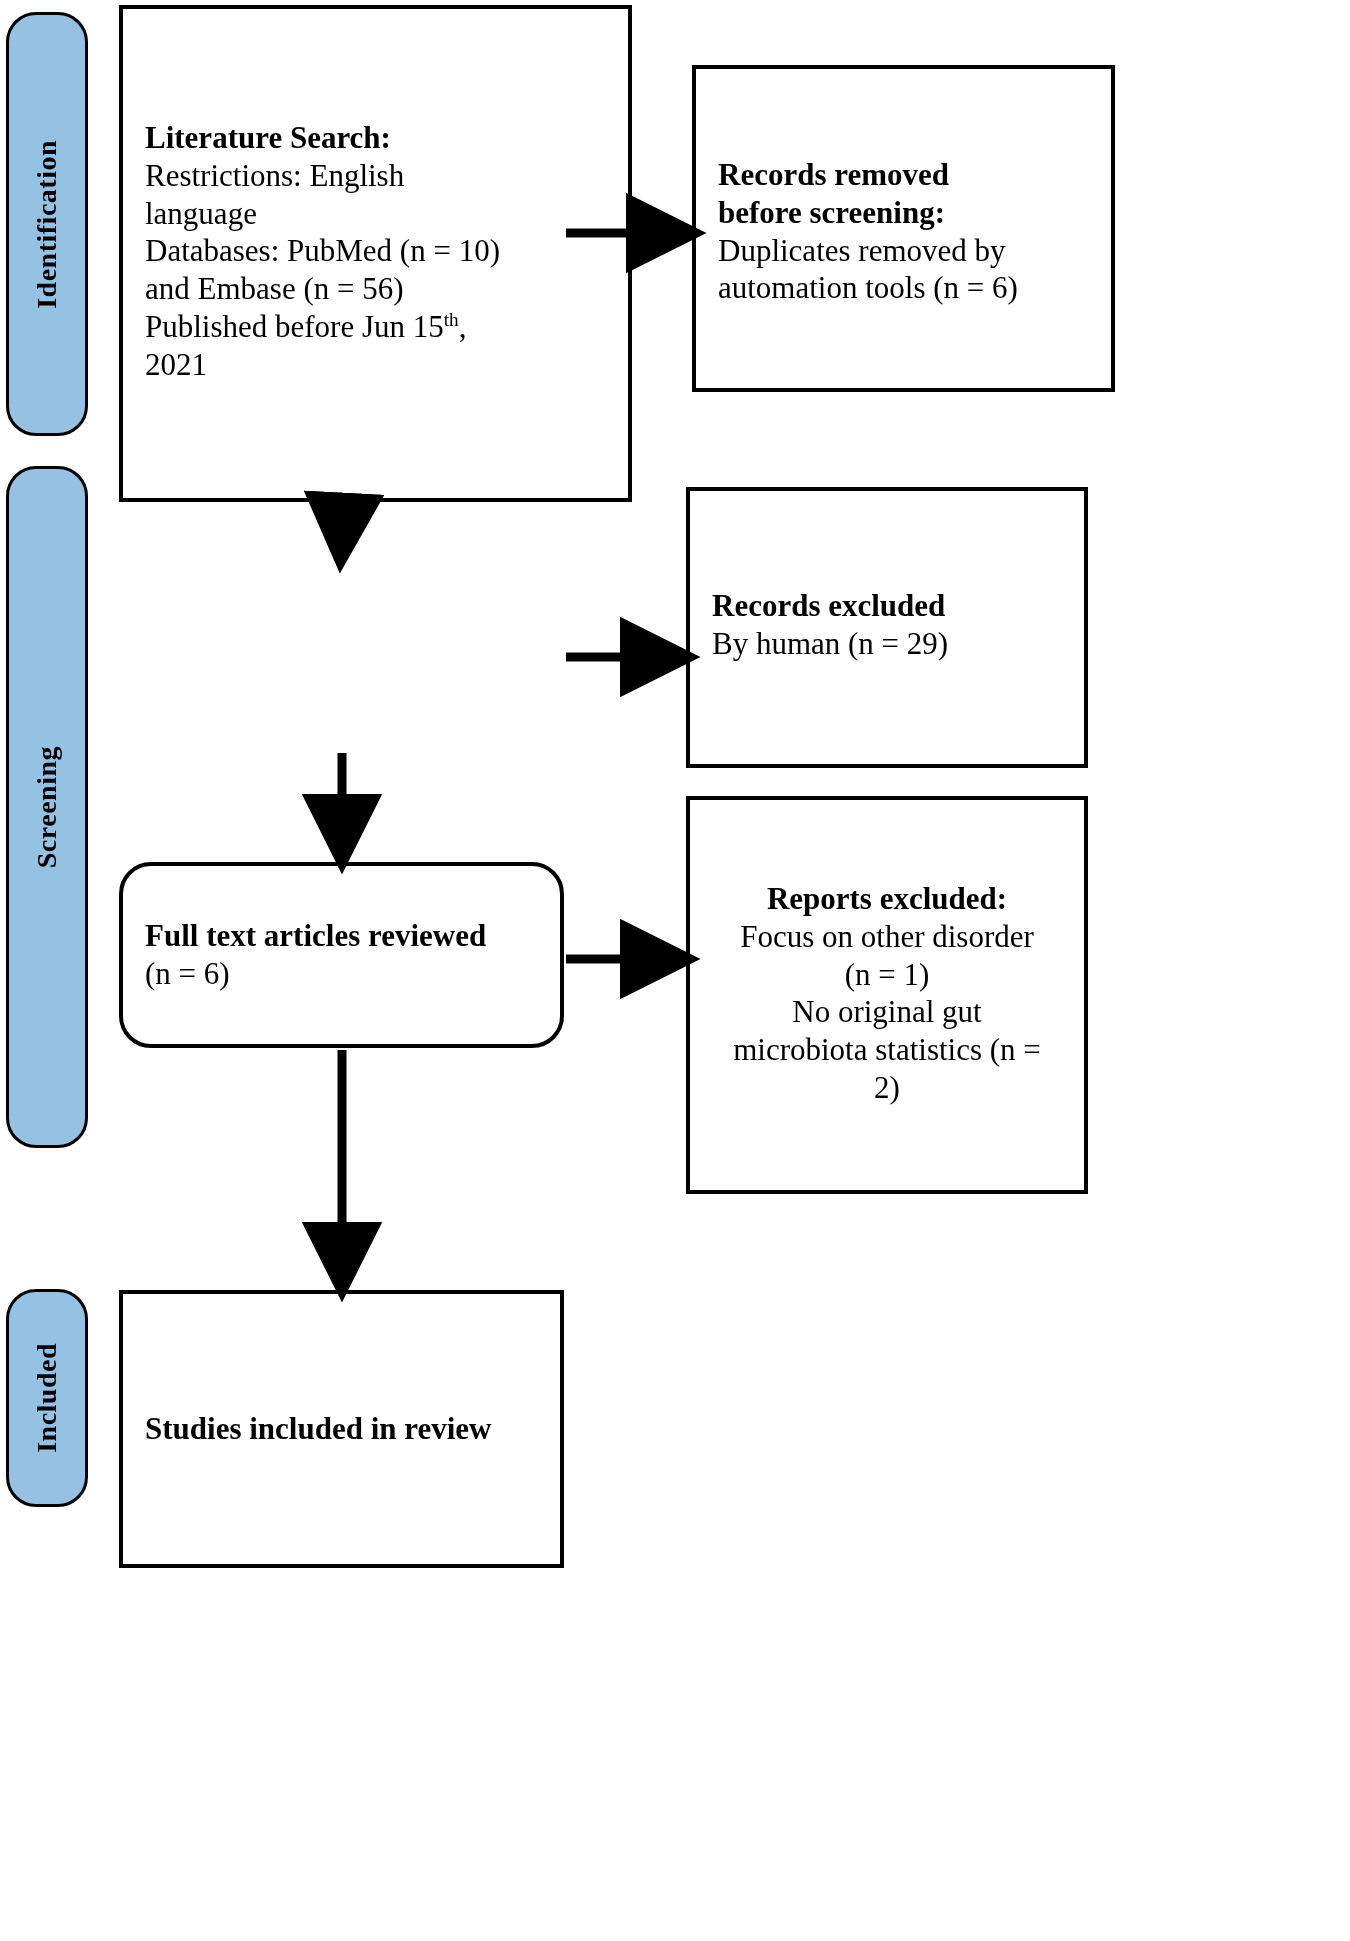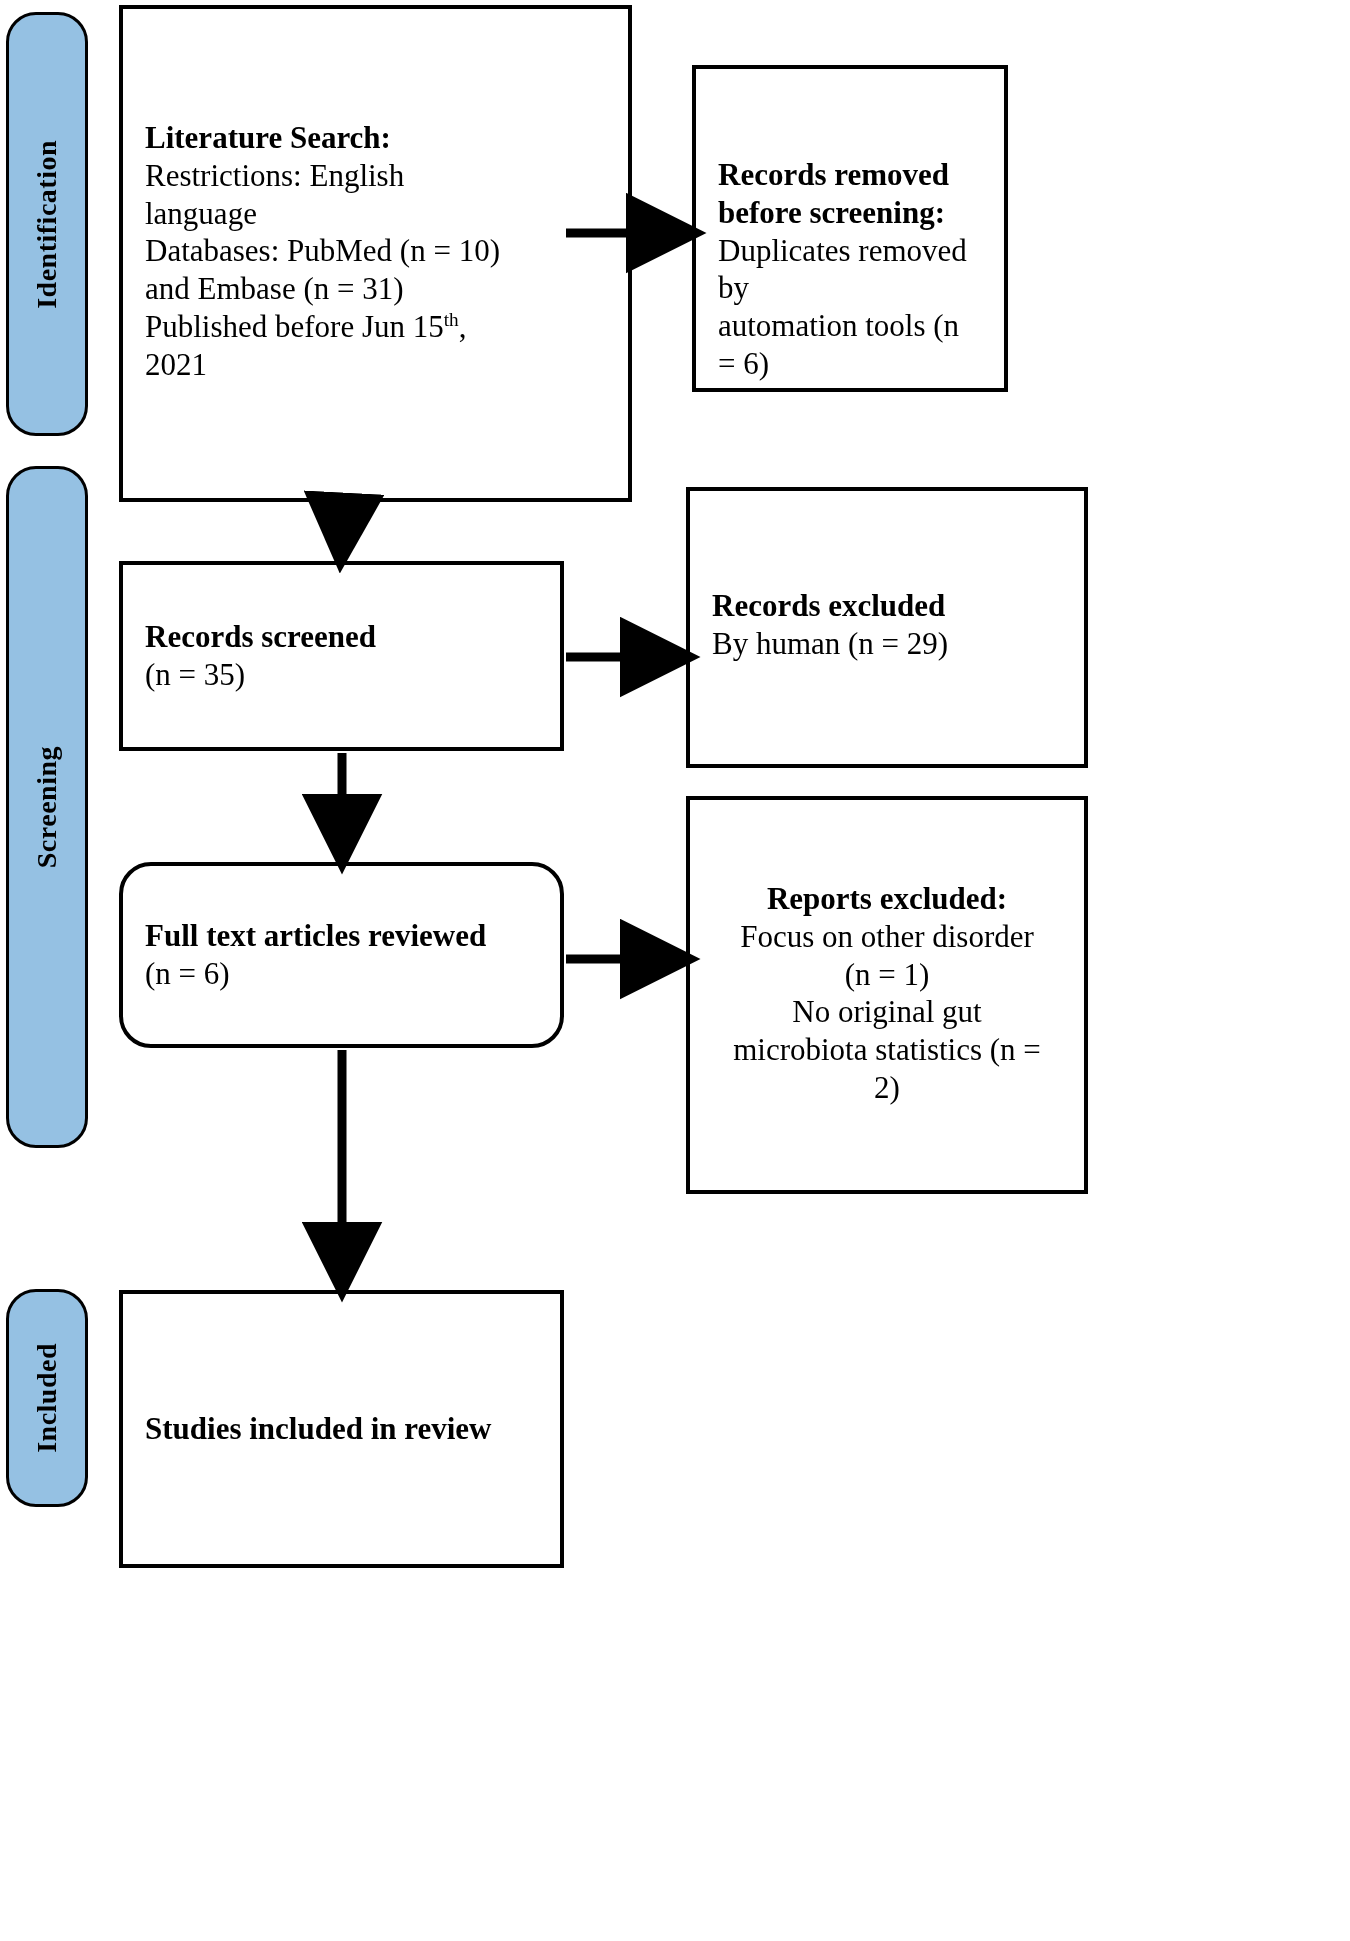--- a/index.html
+++ b/index.html
@@ -91,36 +91,32 @@
 
   <div class="stage-band" style="left:6px; top:1289px; width:82px; height:218px;">
     <span class="stage-label">Included</span>
   </div>
 
   <div class="box" style="left:119px; top:5px; width:513px; height:497px; justify-content:flex-start; padding-top:110px;">
     <p class="bold">Literature Search:</p>
     <p>Restrictions: English</p>
     <p>language</p>
     <p>Databases: PubMed (n = 10)</p>
-    <p>and Embase (n = 31)</p>
+    <p>and Embase (n = 56)</p>
     <p><span>Published before Jun 15</span><sup>th</sup><span>,</span></p>
     <p>2021</p>
   </div>
 
-  <div class="box" style="left:692px; top:65px; width:316px; height:327px; justify-content:flex-start; padding-top:87px;">
+  <div class="box" style="left:692px; top:65px; width:423px; height:327px; justify-content:flex-start; padding-top:87px;">
     <p class="bold">Records removed</p>
     <p class="bold">before screening:</p>
     <p>Duplicates removed by</p>
     <p>automation tools (n = 6)</p>
   </div>
 
-  <div class="box" style="left:119px; top:561px; width:445px; height:190px;">
-    <p class="bold">Records screened</p>
-    <p>(n = 35)</p>
-  </div>
 
   <div class="box" style="left:686px; top:487px; width:402px; height:281px; justify-content:flex-start; padding-top:96px;">
     <p class="bold">Records excluded</p>
     <p>By human (n = 29)</p>
   </div>
 
   <div class="box" style="left:119px; top:862px; width:445px; height:186px;border-radius:32px;">
     <p class="bold">Full text articles reviewed</p>
     <p>(n = 6)</p>
   </div>

